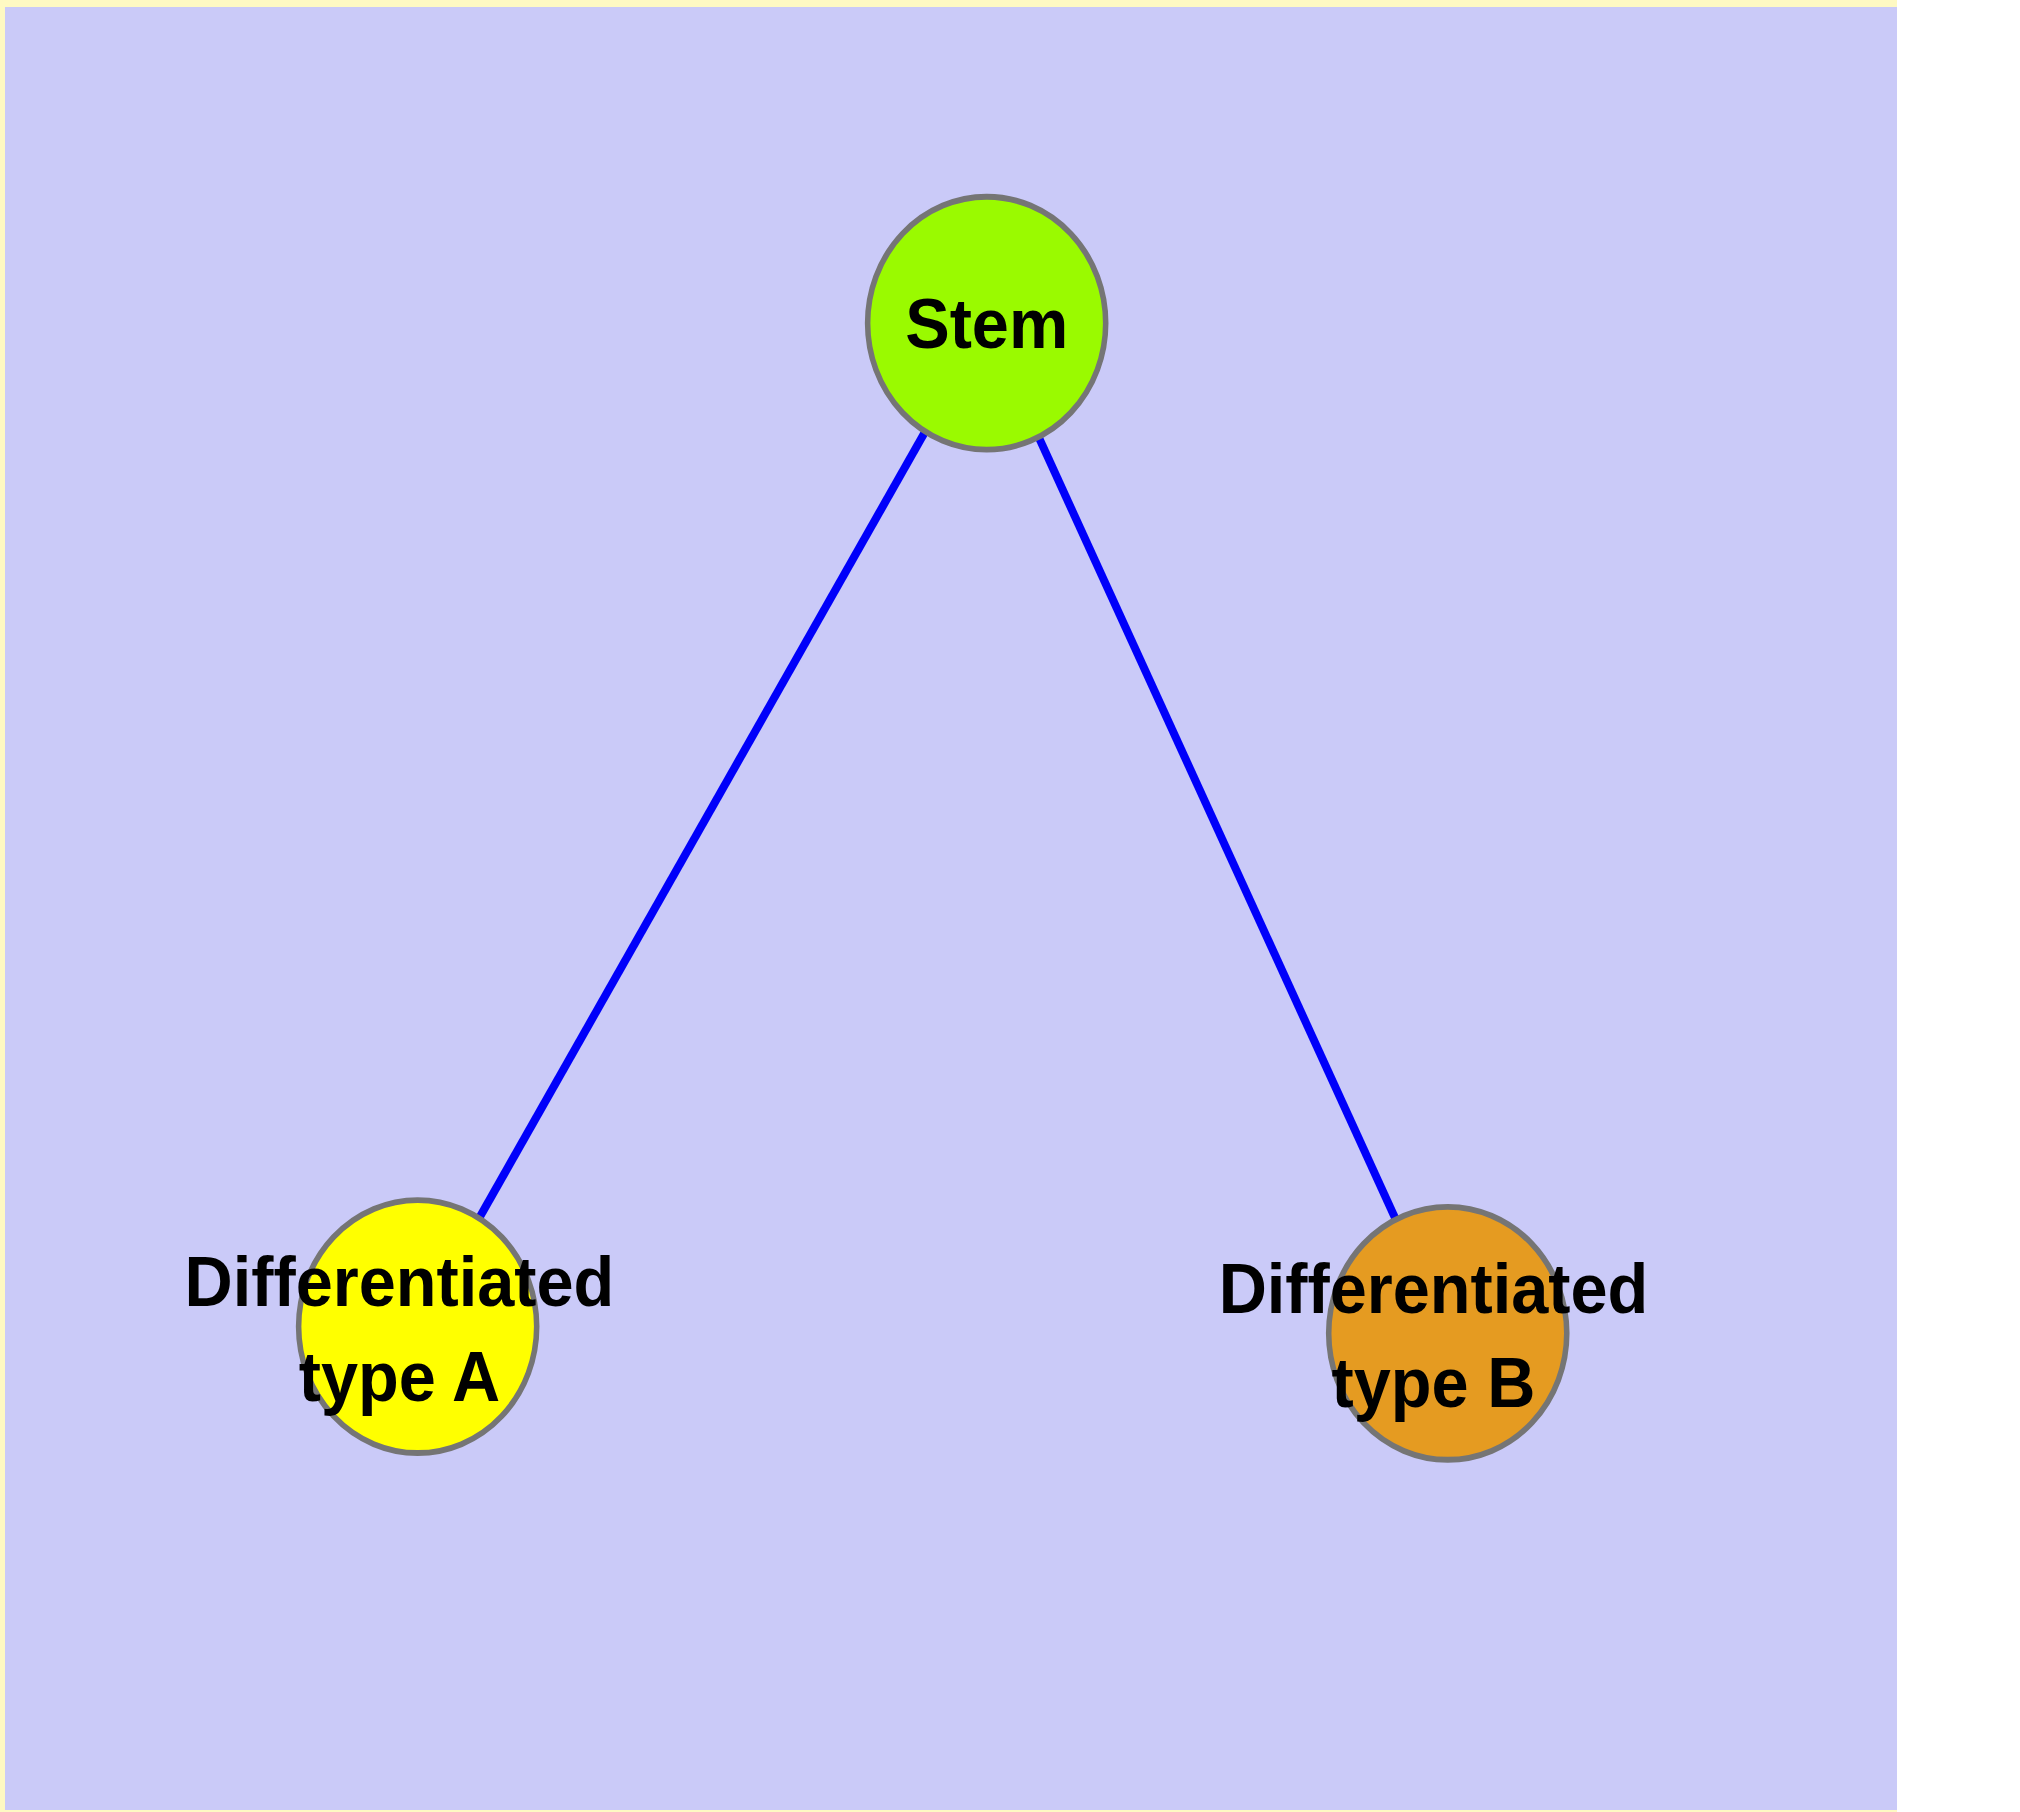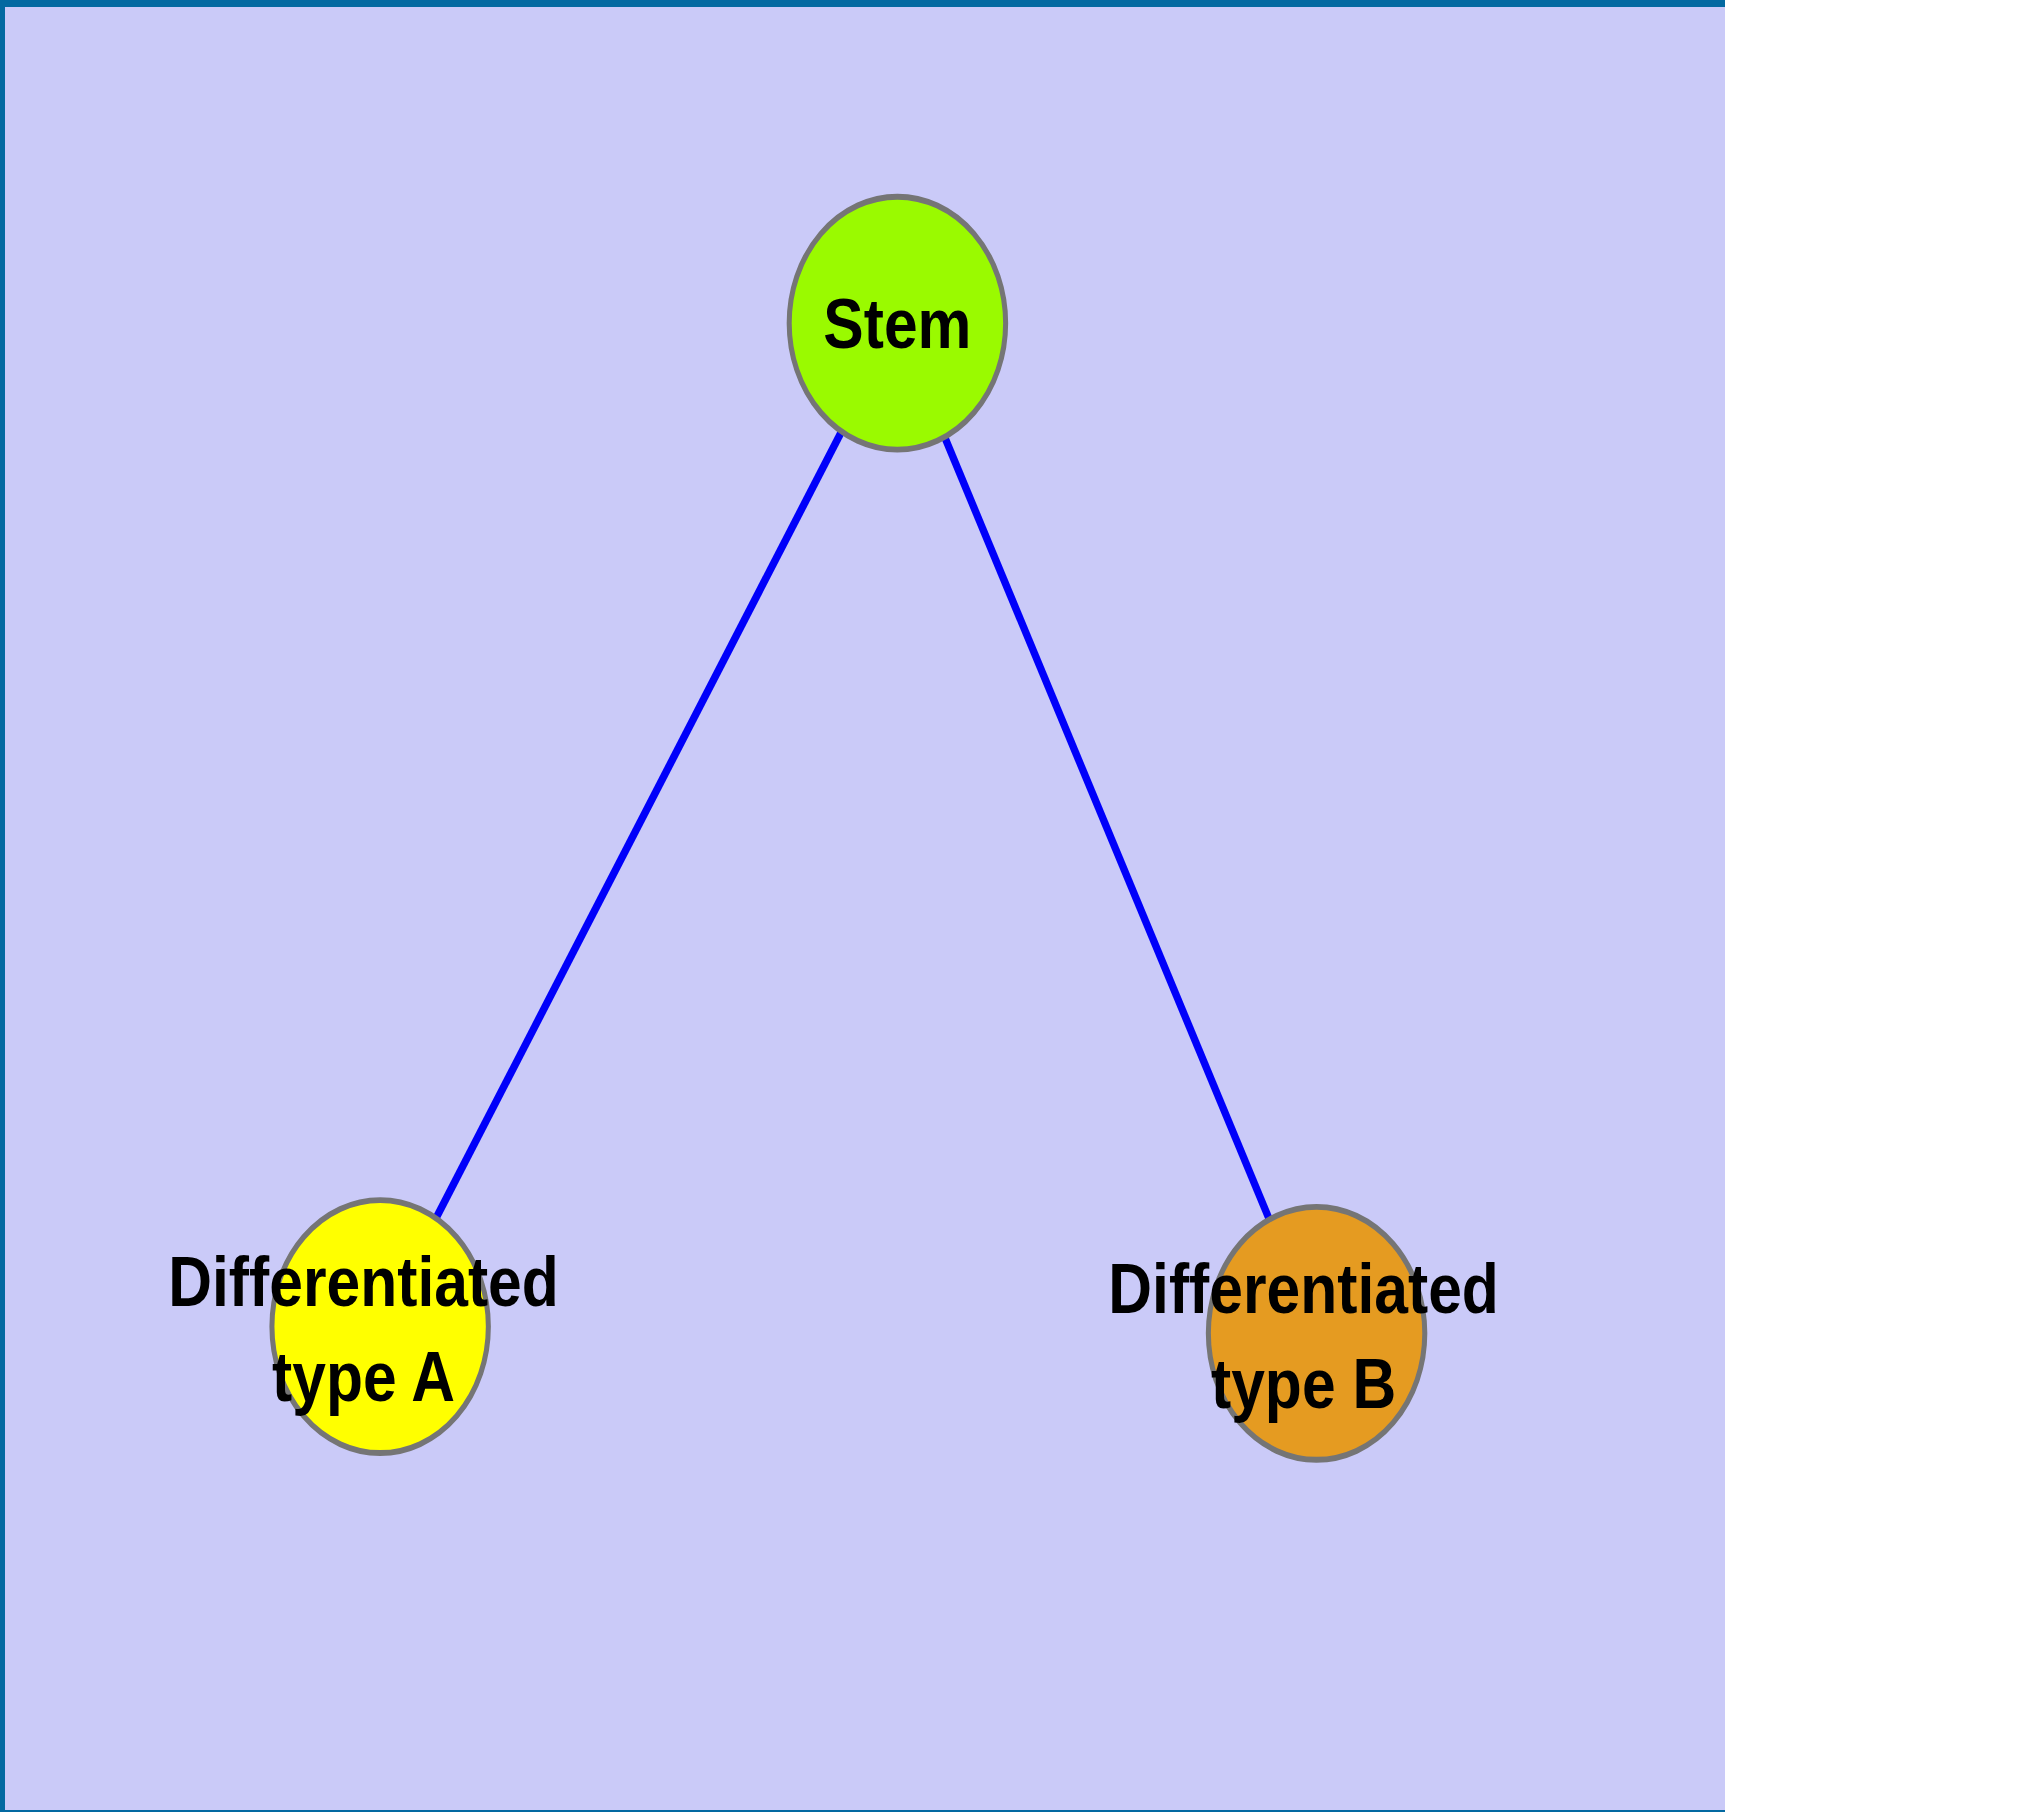--- a/index.html
+++ b/index.html
@@ -3,23 +3,23 @@
 <meta charset="utf-8">
 <style>
   html, body {
     margin: 0;
     padding: 0;
     background: #ffffff;
     font-family: "Liberation Sans", sans-serif;
   }
   .page {
     position: relative;
-    width: 1725px;
+    width: 1897px;
     height: 1812px;
-    background: #0369a1;
+    background: #fef9c3;
     overflow: hidden;
   }
   .stage {
     position: absolute;
     top: 6.8px;
     left: 5.1px;
     right: 0;
     bottom: 2.5px;
     
   }

